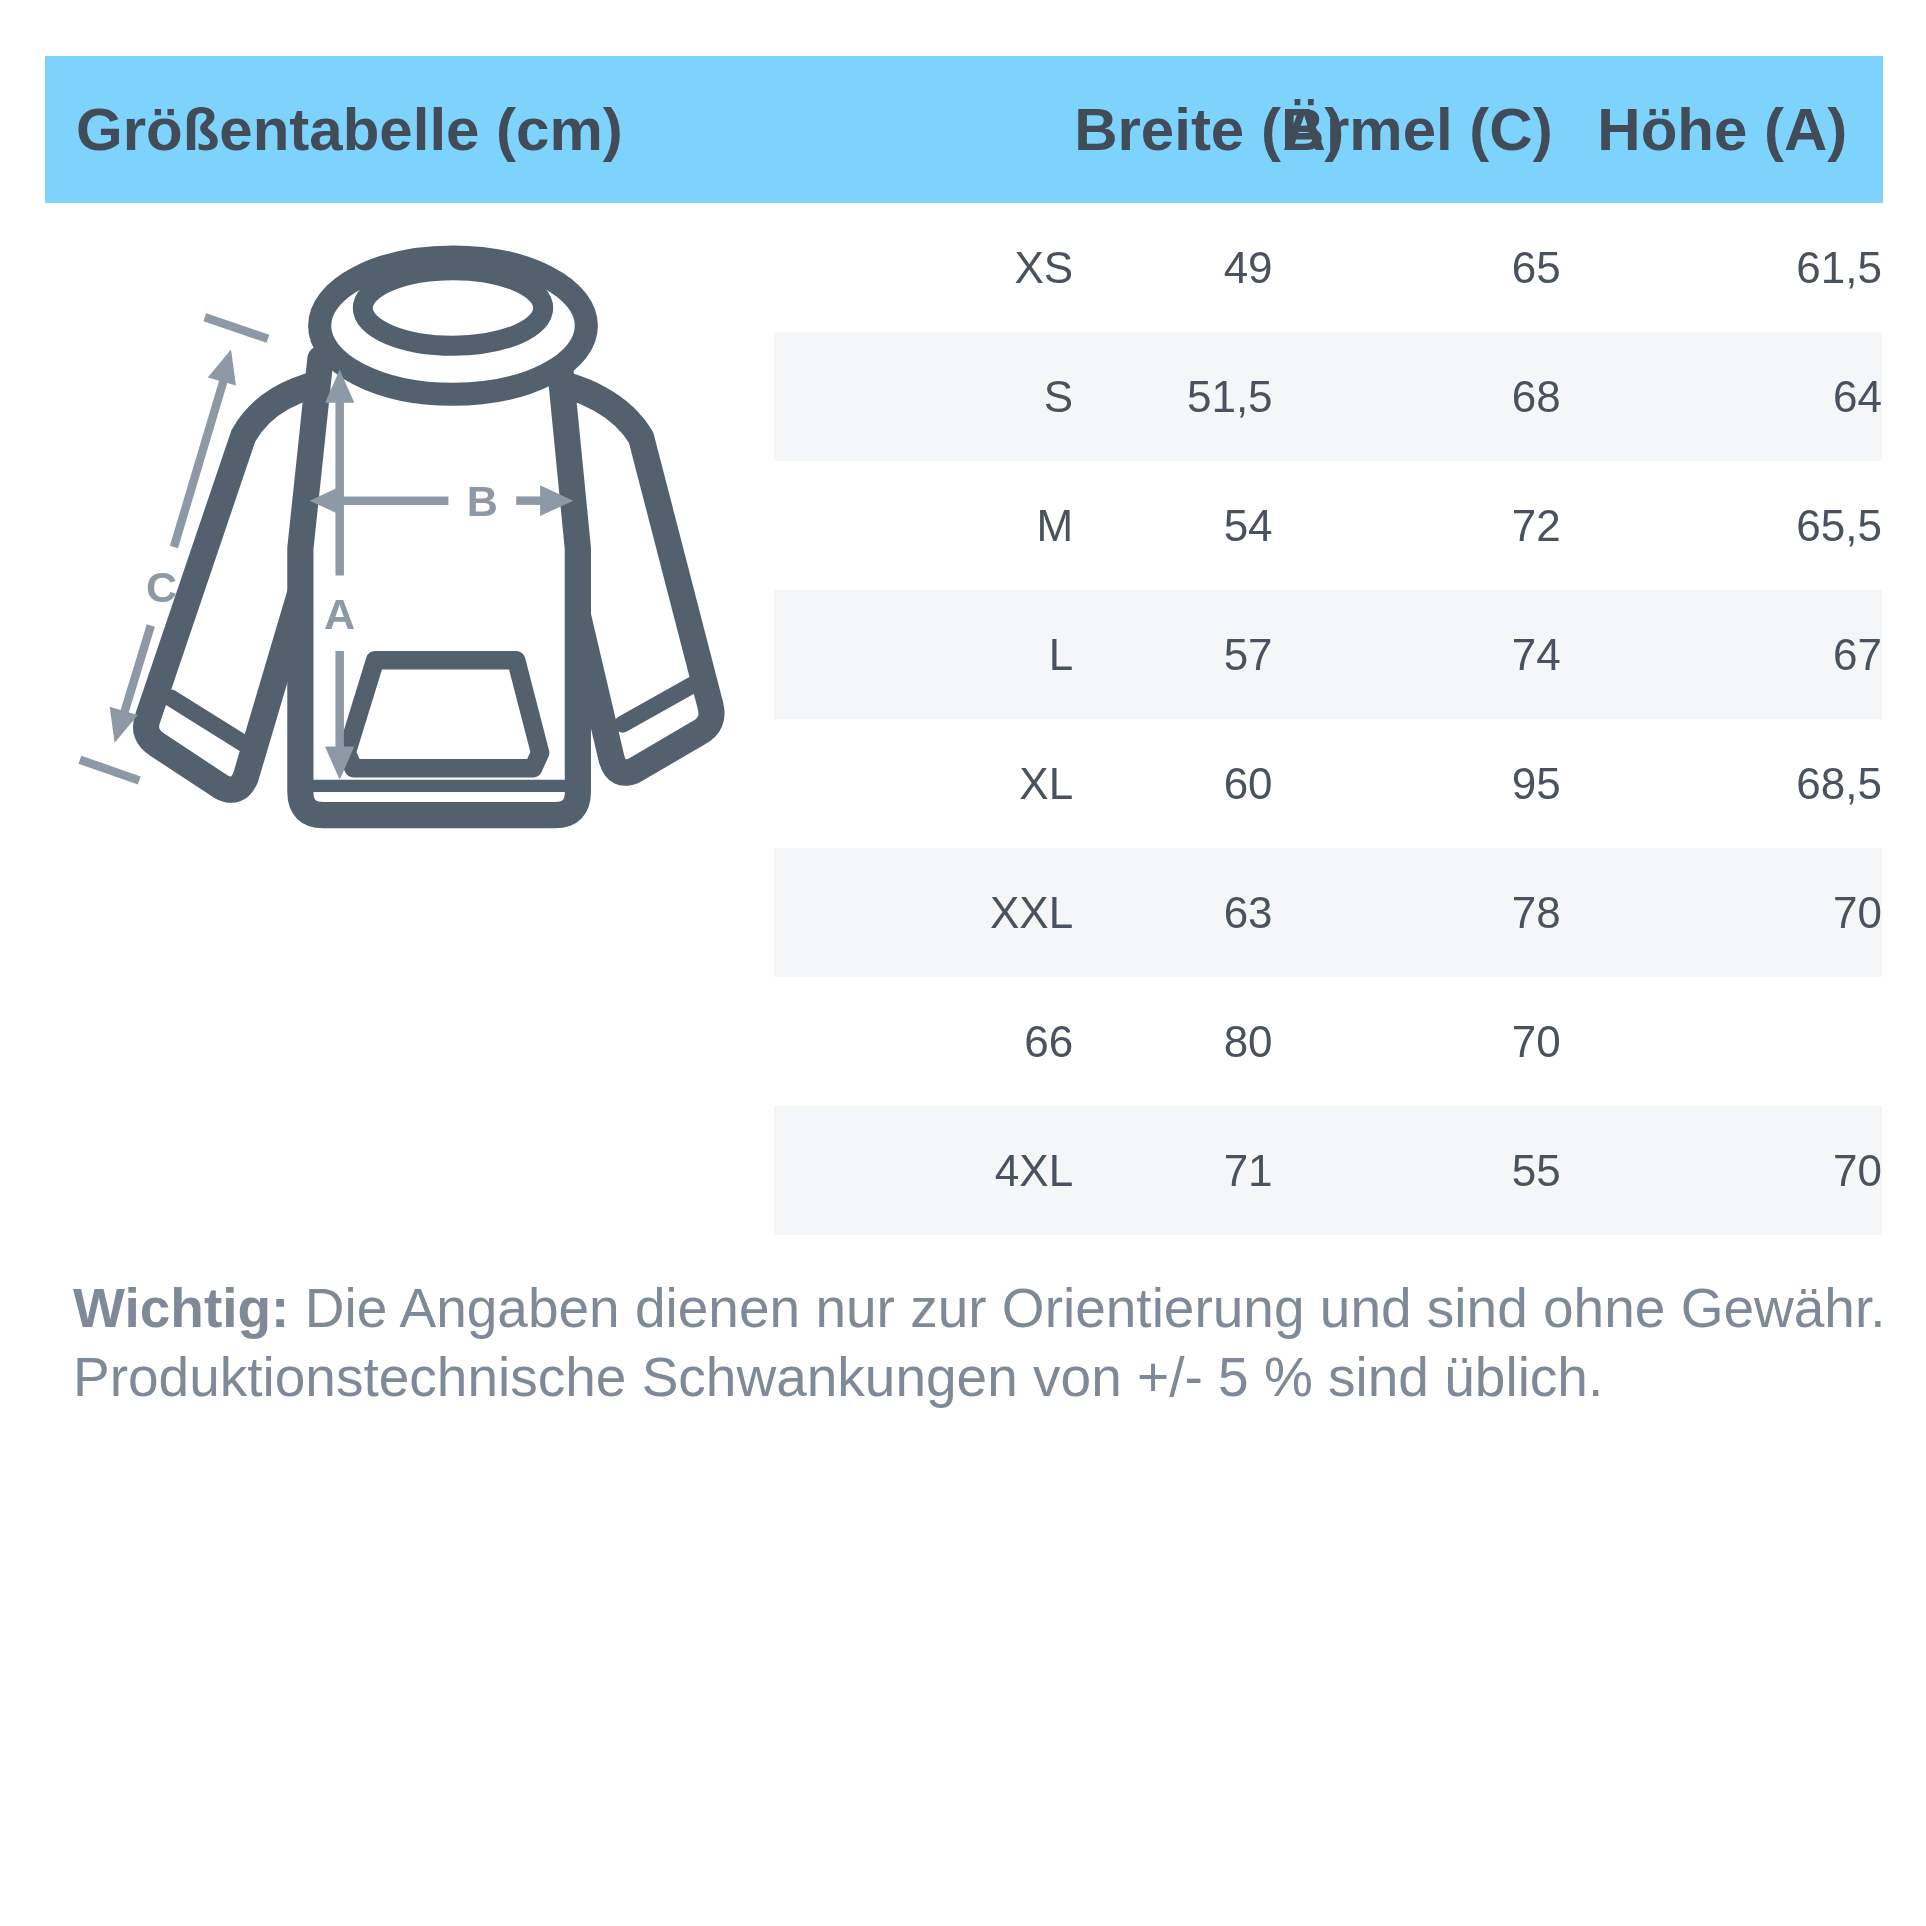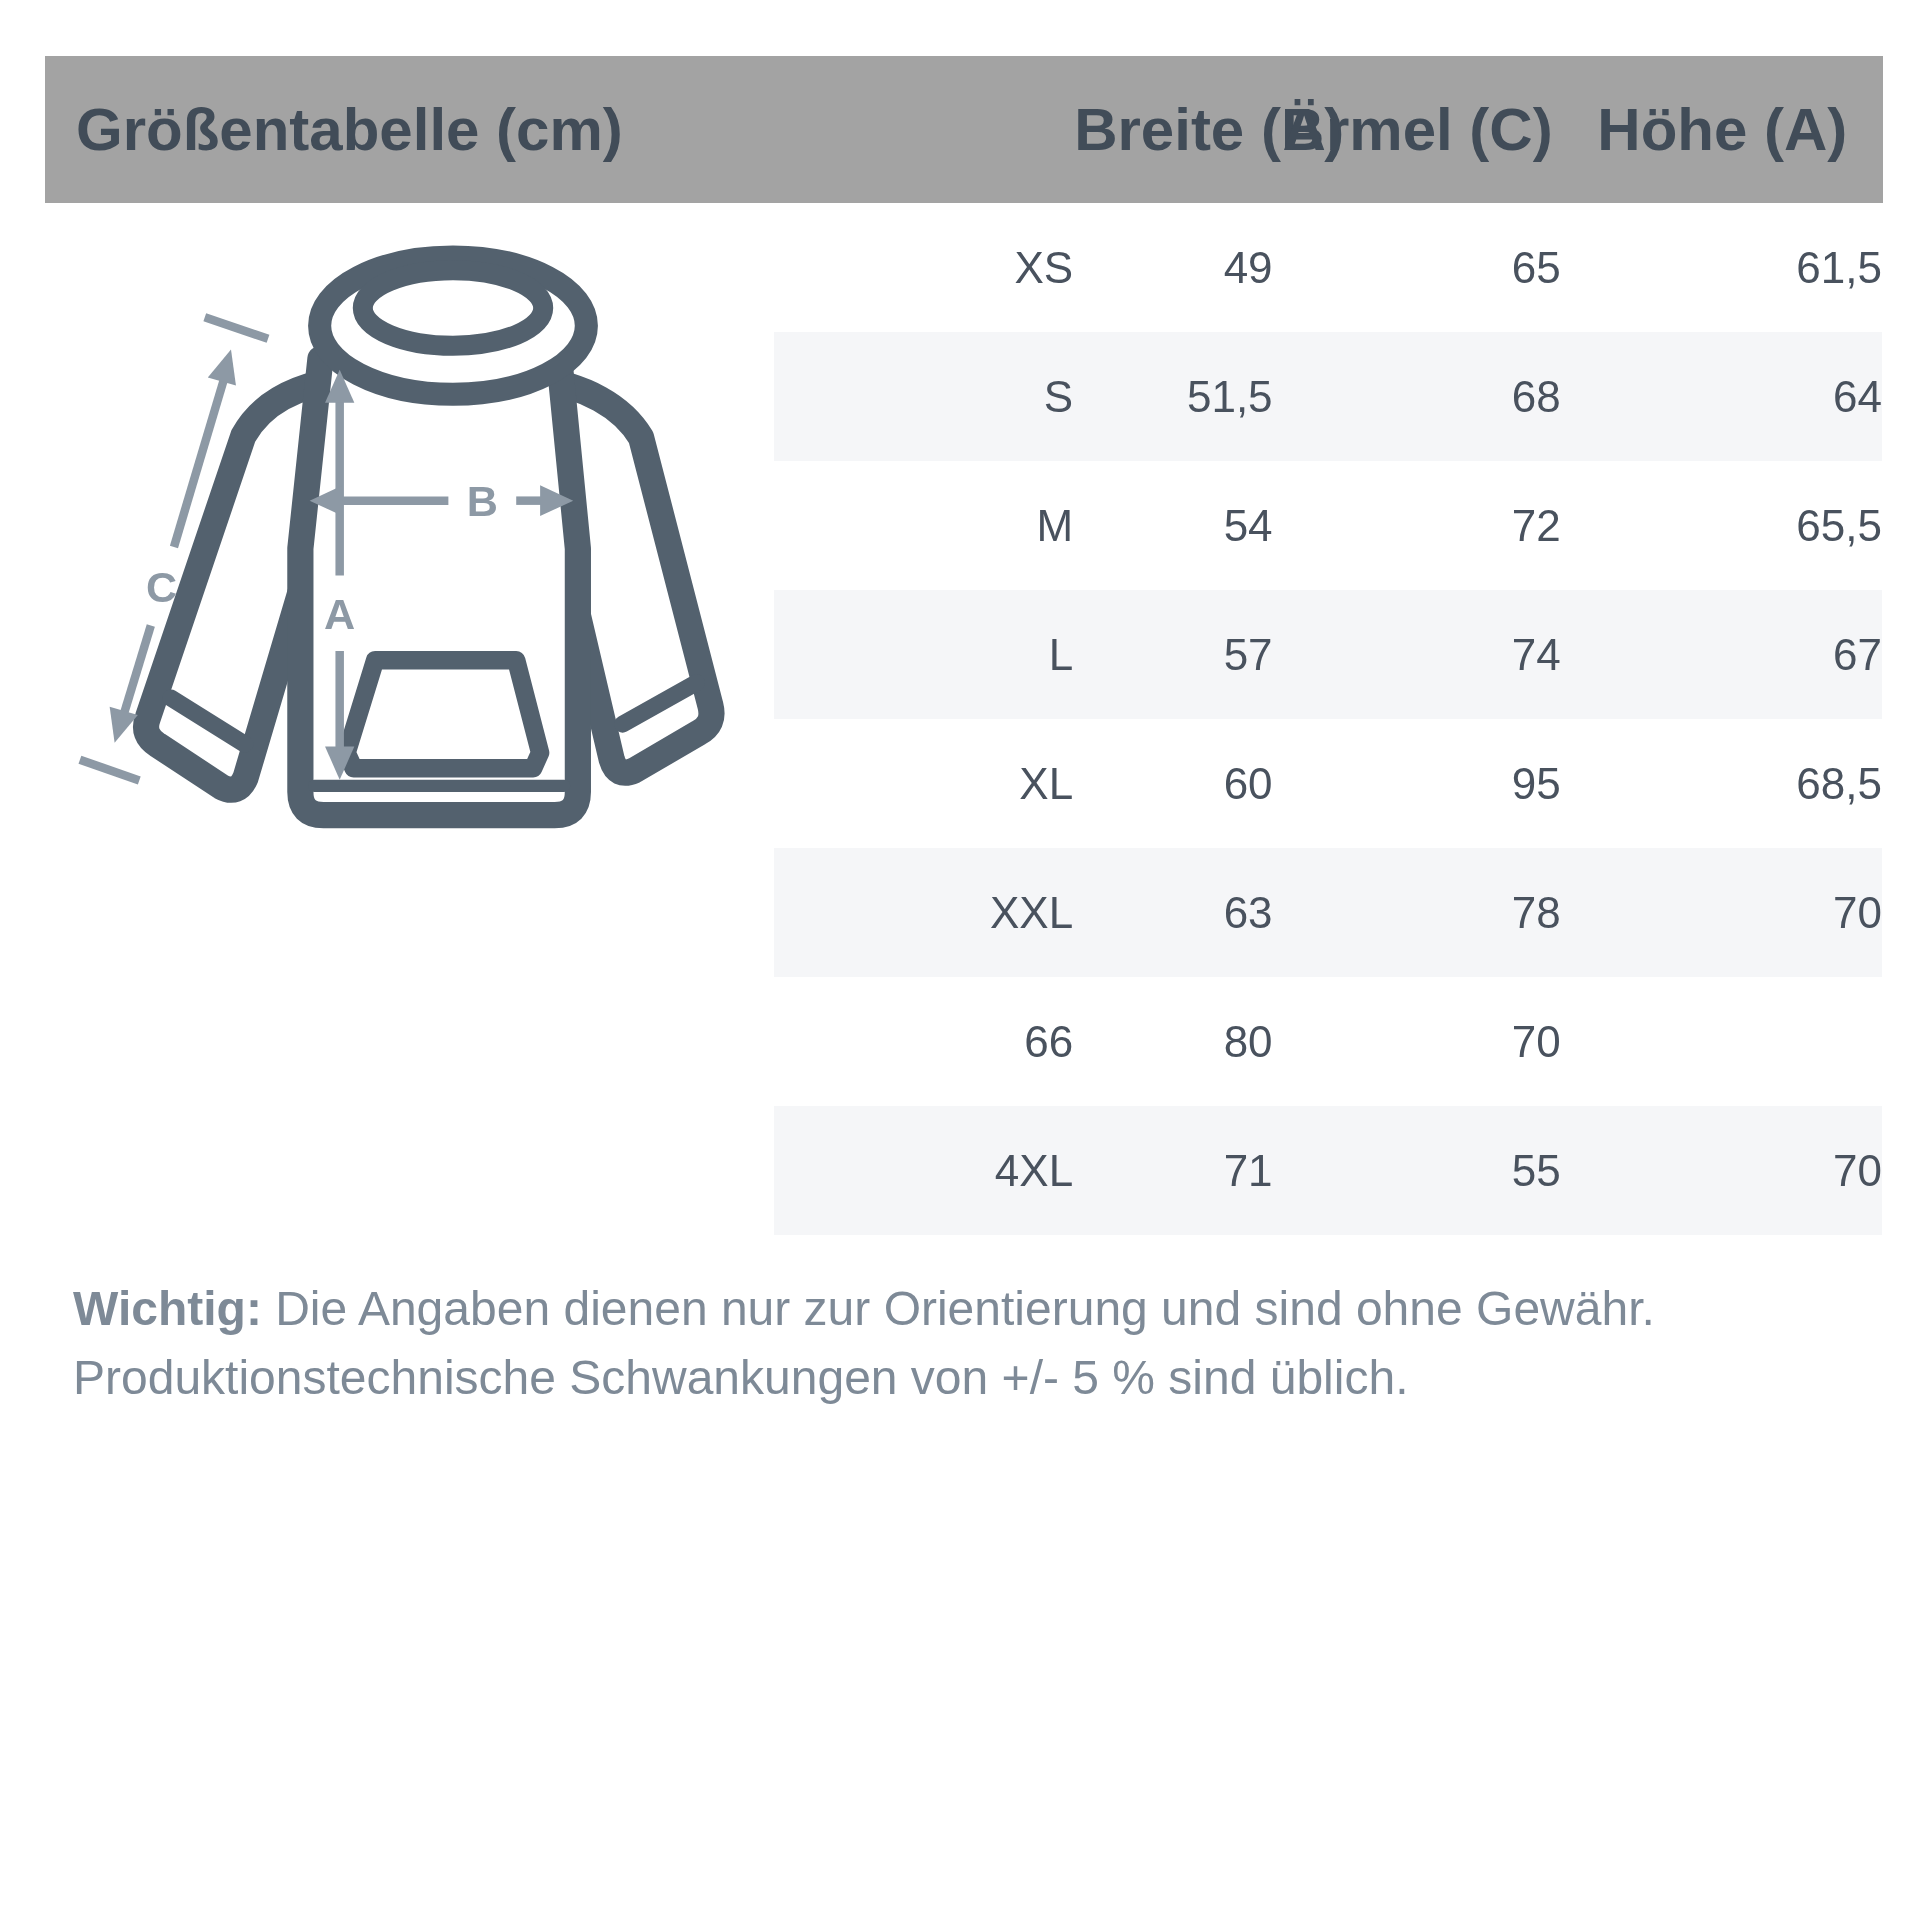--- a/index.html
+++ b/index.html
@@ -6,21 +6,21 @@
   body {
     width: 1926px; height: 1926px;
     background: #ffffff;
     position: relative;
     font-family: "Liberation Sans", sans-serif;
     color: #444f5b;
   }
   .header-bar {
     position: absolute; left: 45px; top: 56px;
     width: 1838px; height: 147px;
-    background: #a3a3a3;
+    background: #7dd3fc;
   }
   .sheet-title {
     position: absolute; left: 31px; top: 0; height: 100%;
     display: flex; align-items: center;
     font-size: 60px; font-weight: bold; color: #414c58;
     white-space: nowrap;
   }
   .col-headers {
     position: absolute; left: 730px; top: 0;
     width: 1108px; height: 100%;
@@ -43,21 +43,21 @@
   .size-row .cell {
     text-align: right; font-size: 44px; color: #49525e;
     white-space: nowrap;
   }
   .diagram-wrap {
     position: absolute; left: 46px; top: 200px;
     width: 740px; height: 663px;
   }
   .note {
     position: absolute; left: 73px; top: 1274px; width: 1818px;
-    font-size: 48px; line-height: 69px; color: #7e8a97;
+    font-size: 55px; line-height: 69px; color: #7e8a97;
   }
   .note .note-line { white-space: nowrap; }
   .note b { font-weight: bold; color: #7e8a97; }
   svg text.dim-label {
     font-family: "Liberation Sans", sans-serif;
     font-size: 56px; font-weight: 700; fill: #8d99a5;
   }
 </style>
 </head>
 <body>

